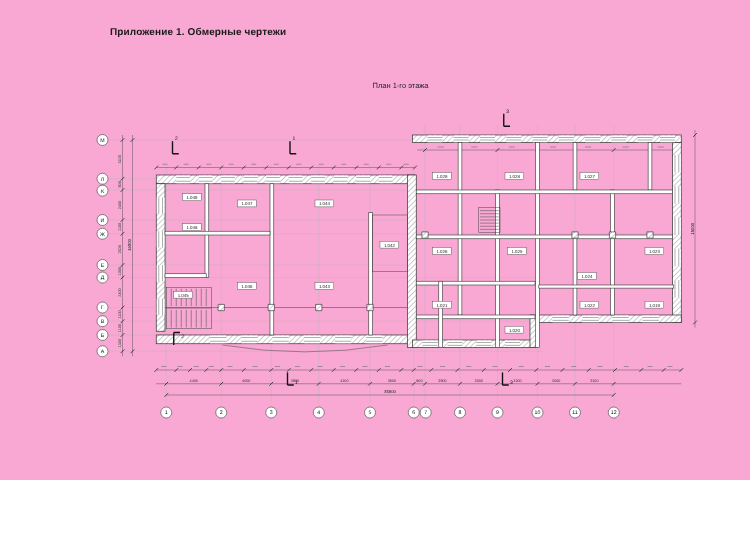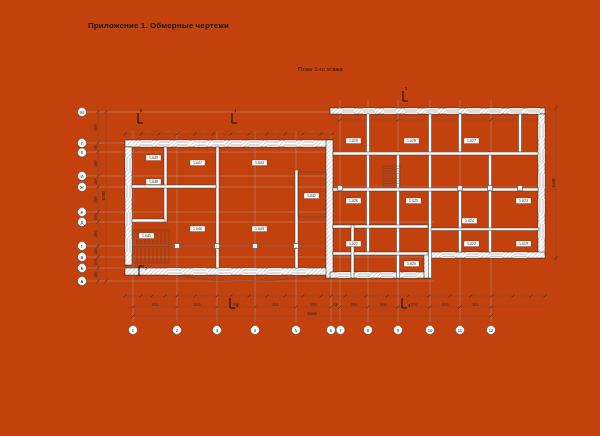--- a/index.html
+++ b/index.html
@@ -1,17 +1,17 @@
 <!DOCTYPE html>
 <html><head>
 <meta charset="utf-8">
 <style>
   html,body{margin:0;padding:0;background:#fff;width:600px;height:436px;overflow:hidden;
     font-family:"Liberation Sans",sans-serif;}
-  .stage{position:relative;width:600px;height:436px;background:#c2410c;}
+  .stage{position:relative;width:600px;height:384px;background:#f9a8d4;}
   .doc-title{position:absolute;left:88px;top:21px;font-size:8px;font-weight:bold;color:#1a1a1a;letter-spacing:.1px;}
   .plan-title{position:absolute;left:298px;top:66px;font-size:6px;color:#222;}
   svg{position:absolute;left:0;top:0;}
   .axl{stroke:#b5b5b5;stroke-width:.35;fill:none;}
   .dim{stroke:#555;stroke-width:.4;fill:none;}
   .tick{stroke:#333;stroke-width:.7;fill:none;}
   .dash{stroke:#707070;stroke-width:.5;fill:none;}
   .wall{fill:url(#h);stroke:#2e2e2e;stroke-width:.55;}
   .part{fill:#fff;stroke:#3a3a3a;stroke-width:.5;}
   .thin{stroke:#444;stroke-width:.4;fill:none;}

